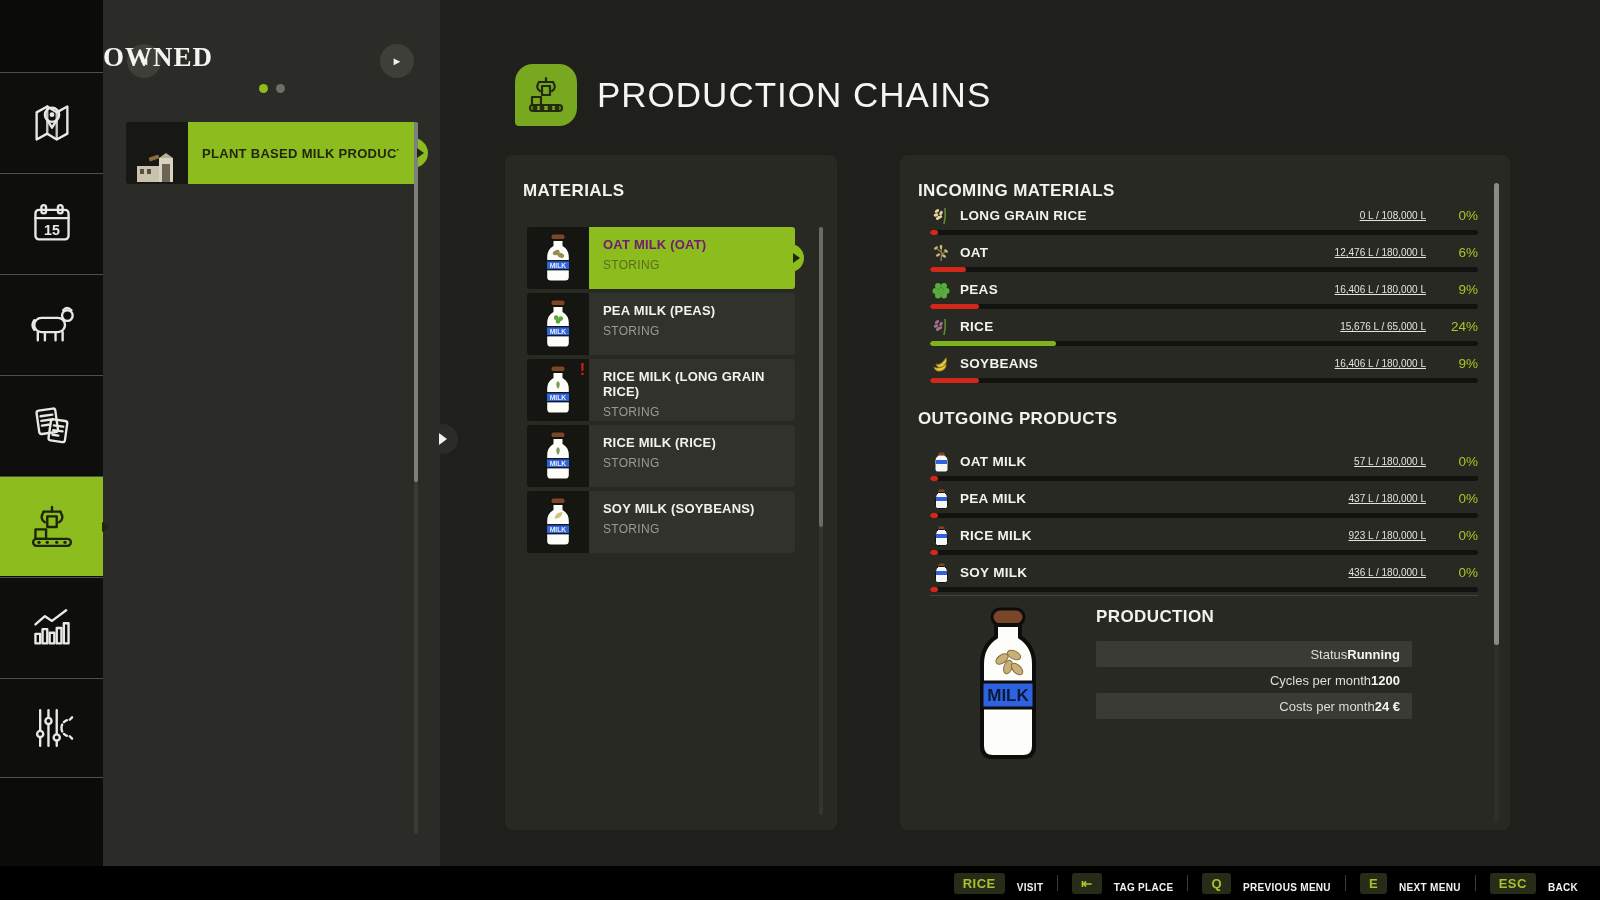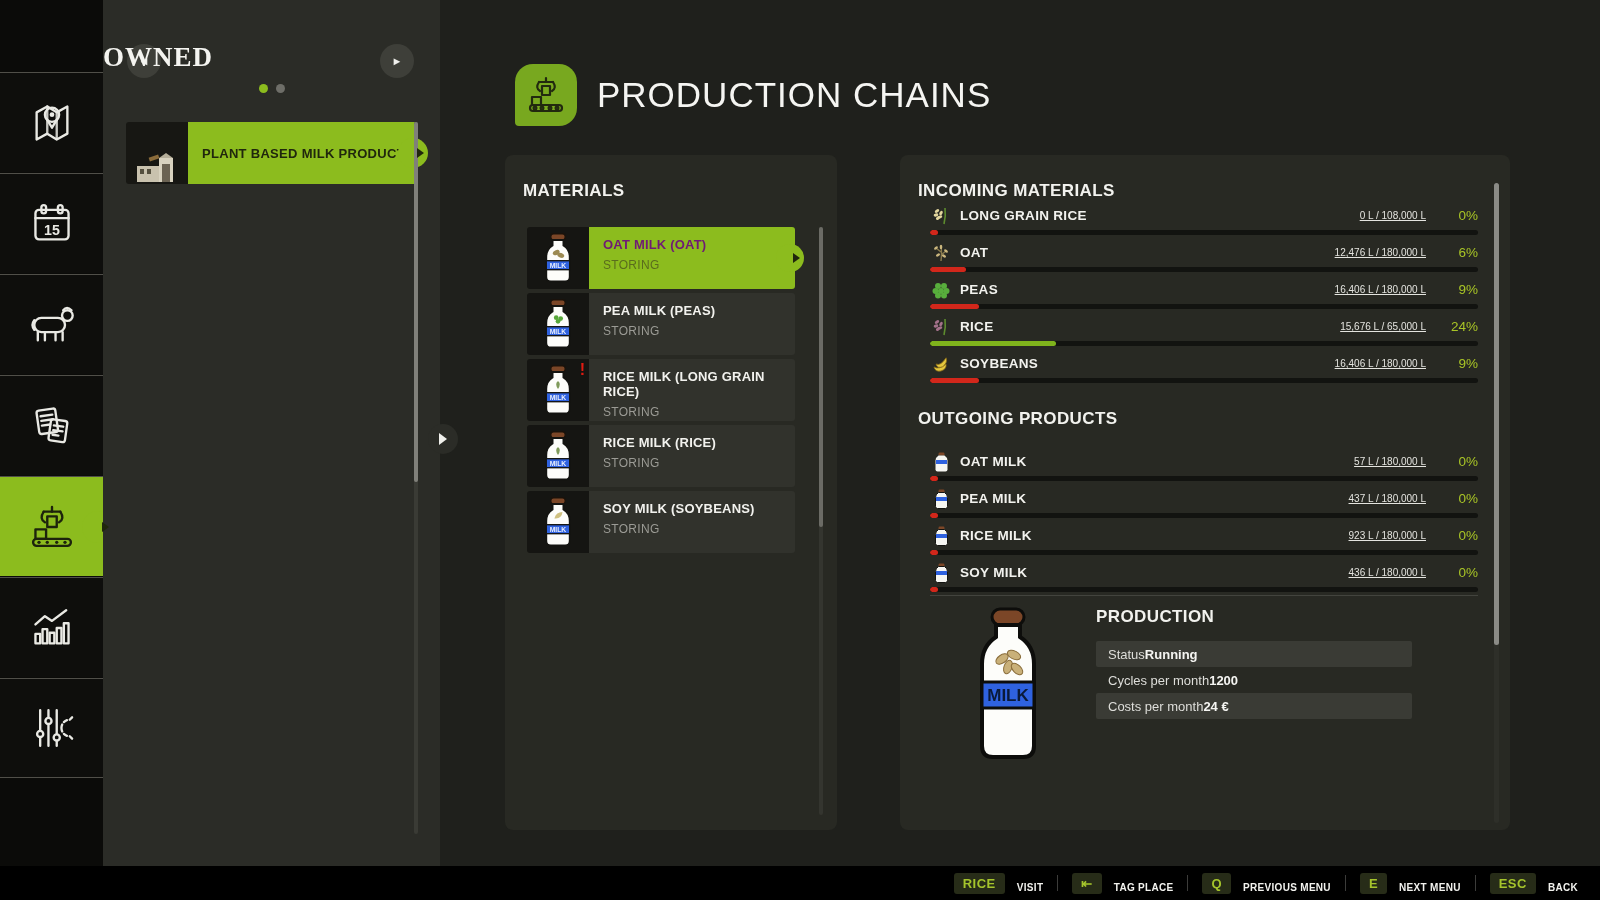--- a/index.html
+++ b/index.html
@@ -102,21 +102,21 @@
   .m-bar { margin-top:4px; height:5px; background:#121310; border-radius:2.5px; position:relative; overflow:hidden; }
   .m-fill { position:absolute; left:0; top:0; bottom:0; border-radius:2.5px; min-width:8px; }
   .out-h { position:absolute; left:18px; top:254px; }
   .divider { position:absolute; left:30px; right:32px; top:440px; height:1px; background:#43443e; }
 
   
   .big-bottle { position:absolute; left:72px; top:452px; }
   .prod-block { position:absolute; left:196px; top:452px; width:316px; }
   .prod-title { color:#f2f2ee; font-size:17px; font-weight:bold; letter-spacing:.4px; }
   .prod-table { margin-top:14px; }
-  .prod-tr { height:26px; display:flex; align-items:center; justify-content:flex-start; padding:0 12px; }
+  .prod-tr { height:26px; display:flex; align-items:center; justify-content:flex-end; padding:0 12px; }
   .prod-tr.shade { background:#3a3b35; border-radius:2px; }
   .prod-label { color:#dededa; font-size:13px; }
   .prod-value { color:#f5f5f2; font-size:13px; font-weight:bold; }
   .det-scroll { position:absolute; right:11px; top:28px; width:5px; height:640px; background:#2e2f29; border-radius:2.5px; }
   .det-scroll .thumb { position:absolute; top:0; width:5px; height:462px; background:#8b8b86; border-radius:2.5px; }
 
   
   .bottom-bar { position:absolute; left:0; top:866px; width:1600px; height:34px; background:#000;
     display:flex; align-items:center; justify-content:flex-end; padding-right:22px; }
   .bb-group { display:flex; align-items:center; gap:12px; }

